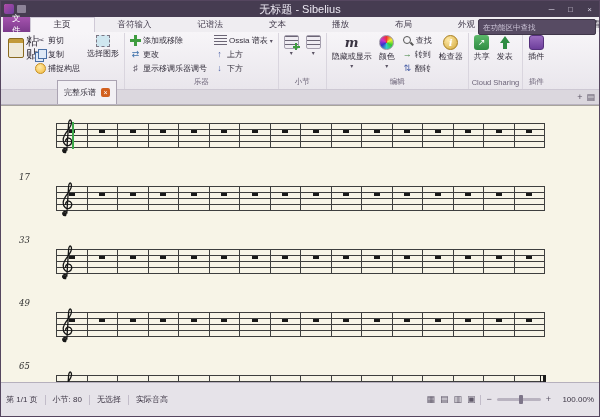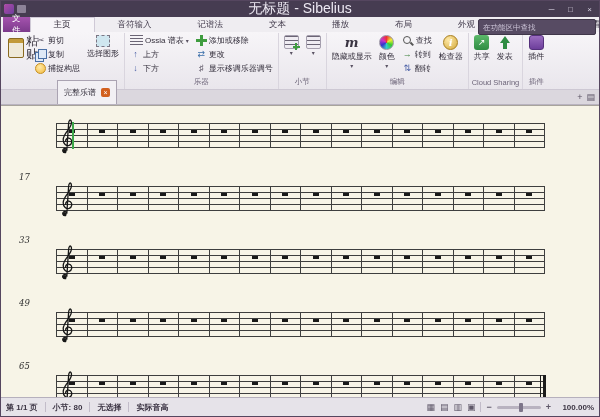--- a/index.html
+++ b/index.html
@@ -4,21 +4,21 @@
 <style>
   *{box-sizing:border-box;margin:0;padding:0;font-family:"Liberation Sans","DejaVu Sans",sans-serif;}
   html,body{width:600px;height:417px;overflow:hidden;background:#efedf1;}
   .window{width:600px;height:417px;border:1px solid #55465f;display:flex;flex-direction:column;background:#efedf1;}
 
   
   .titlebar{height:16px;background:#463c51;display:flex;align-items:center;color:#e8e4ee;position:relative;flex:none;}
   .qa{display:flex;gap:3px;padding-left:3px;align-items:center;z-index:2;}
   .app-ico{width:10px;height:10px;background:linear-gradient(135deg,#b04aa6,#6e3f9e);border-radius:2px;}
   .qa-ico{width:9px;height:8px;background:#8d8398;border-radius:1px;}
-  .t-title{position:absolute;left:0;right:0;text-align:center;font-size:14px;color:#ece8f2;}
+  .t-title{position:absolute;left:0;right:0;text-align:center;font-size:11px;color:#ece8f2;}
   .wc{margin-left:auto;display:flex;height:100%;z-index:2;}
   .wc div{width:19px;display:flex;align-items:center;justify-content:center;font-size:8px;color:#d9d4e2;}
 
   
   .tabrow{height:15px;display:flex;align-items:flex-end;background:#efedf1;padding-left:2px;position:relative;flex:none;}
   .filetab{background:linear-gradient(#a553ae,#7c3a8c);color:#fff;font-size:8.5px;padding:0 9px;height:15px;display:flex;align-items:center;}
   .rtab{font-size:8.5px;color:#433c4d;padding:0 23px;height:15px;display:flex;align-items:center;white-space:nowrap;}
   .rtab.active{background:#f7f5f8;border:1px solid #cfc9d6;border-bottom:none;color:#2f2937;}
   .ribbon-search{position:absolute;right:3px;top:2px;width:118px;height:16px;background:#574b63;border:1px solid #3f3649;border-radius:2px;color:#cfc7da;font-size:7.5px;padding:0 4px;outline:none;}
   .ribbon-search::placeholder{color:#cfc7da;}
@@ -84,21 +84,21 @@
   .measures{position:absolute;inset:0;display:flex;border-left:1px solid #3e3e3e;}
   .measure{flex:1;border-right:1px solid #3e3e3e;position:relative;}
   .wrest{position:absolute;top:7px;left:50%;margin-left:-3px;width:6px;height:3px;background:#191919;}
   .clef{position:absolute;left:2px;top:-7px;z-index:2;}
   .barnum{position:absolute;left:-37px;top:-14px;font:italic 8.5px "DejaVu Serif",serif;color:#2f2f2f;}
   .cursor{position:absolute;left:16px;top:-1px;bottom:-1px;width:2px;background:#3da84a;z-index:3;}
   .final-thick{position:absolute;right:-1px;top:0;bottom:0;width:3px;background:#1c1c1c;z-index:2;}
   .final-thin{position:absolute;right:4px;top:0;bottom:0;width:1px;background:#1c1c1c;z-index:2;}
 
   
-  .status{height:19px;background:#e6e3e9;border-top:1px solid #b6b0bd;display:flex;align-items:center;font-size:8px;color:#3c3544;padding:0 5px;gap:7px;flex:none;font-weight:bold;}
+  .status{height:34px;background:#e6e3e9;border-top:1px solid #b6b0bd;display:flex;align-items:center;font-size:8px;color:#3c3544;padding:0 5px;gap:7px;flex:none;}
   .ssep{width:1px;height:10px;background:#c2bcc9;}
   .s-right{margin-left:auto;display:flex;align-items:center;gap:5px;}
   .picon{font-size:9px;color:#5f5869;line-height:1;}
   .zslider{width:44px;height:3px;background:#b9b3c0;border-radius:2px;position:relative;}
   .zthumb{position:absolute;left:50%;top:-3px;width:4px;height:9px;background:#7d7589;border-radius:1px;}
   .zbtn{font-size:9px;color:#5f5869;line-height:1;}
   .zoomtxt{min-width:38px;text-align:right;}
 </style>
 </head>
 <body>
@@ -159,45 +159,45 @@
           <span class="i-selgfx"></span>
           <span>选择图形</span>
         </div>
       </div>
     </div>
 
     <div class="rgroup">
       <div class="rg-body">
         <div class="btncol">
           <div class="sbtn">
+            <span class="ico i-add"></span>
+            <span>添加或移除</span>
+          </div>
+          <div class="sbtn">
+            <span class="gico i-change">⇄</span>
+            <span>更改</span>
+          </div>
+          <div class="sbtn">
+            <span class="gico i-sharp">♯</span>
+            <span>显示移调乐器调号</span>
+          </div>
+        </div>
+        <div class="btncol">
+          <div class="sbtn">
             <span class="ico i-ossia"></span>
             <span>Ossia 谱表</span>
             <span class="caret">▾</span>
           </div>
           <div class="sbtn">
             <span class="gico i-above">↑</span>
             <span>上方</span>
           </div>
           <div class="sbtn">
             <span class="gico i-below">↓</span>
             <span>下方</span>
-          </div>
-        </div>
-        <div class="btncol">
-          <div class="sbtn">
-            <span class="ico i-add"></span>
-            <span>添加或移除</span>
-          </div>
-          <div class="sbtn">
-            <span class="gico i-change">⇄</span>
-            <span>更改</span>
-          </div>
-          <div class="sbtn">
-            <span class="gico i-sharp">♯</span>
-            <span>显示移调乐器调号</span>
           </div>
         </div>
       </div>
       <div class="rg-label">乐器</div>
     </div>
 
     <div class="rgroup">
       <div class="rg-body">
         <div class="vbtn">
           <span class="ico i-barbtn green"></span>

